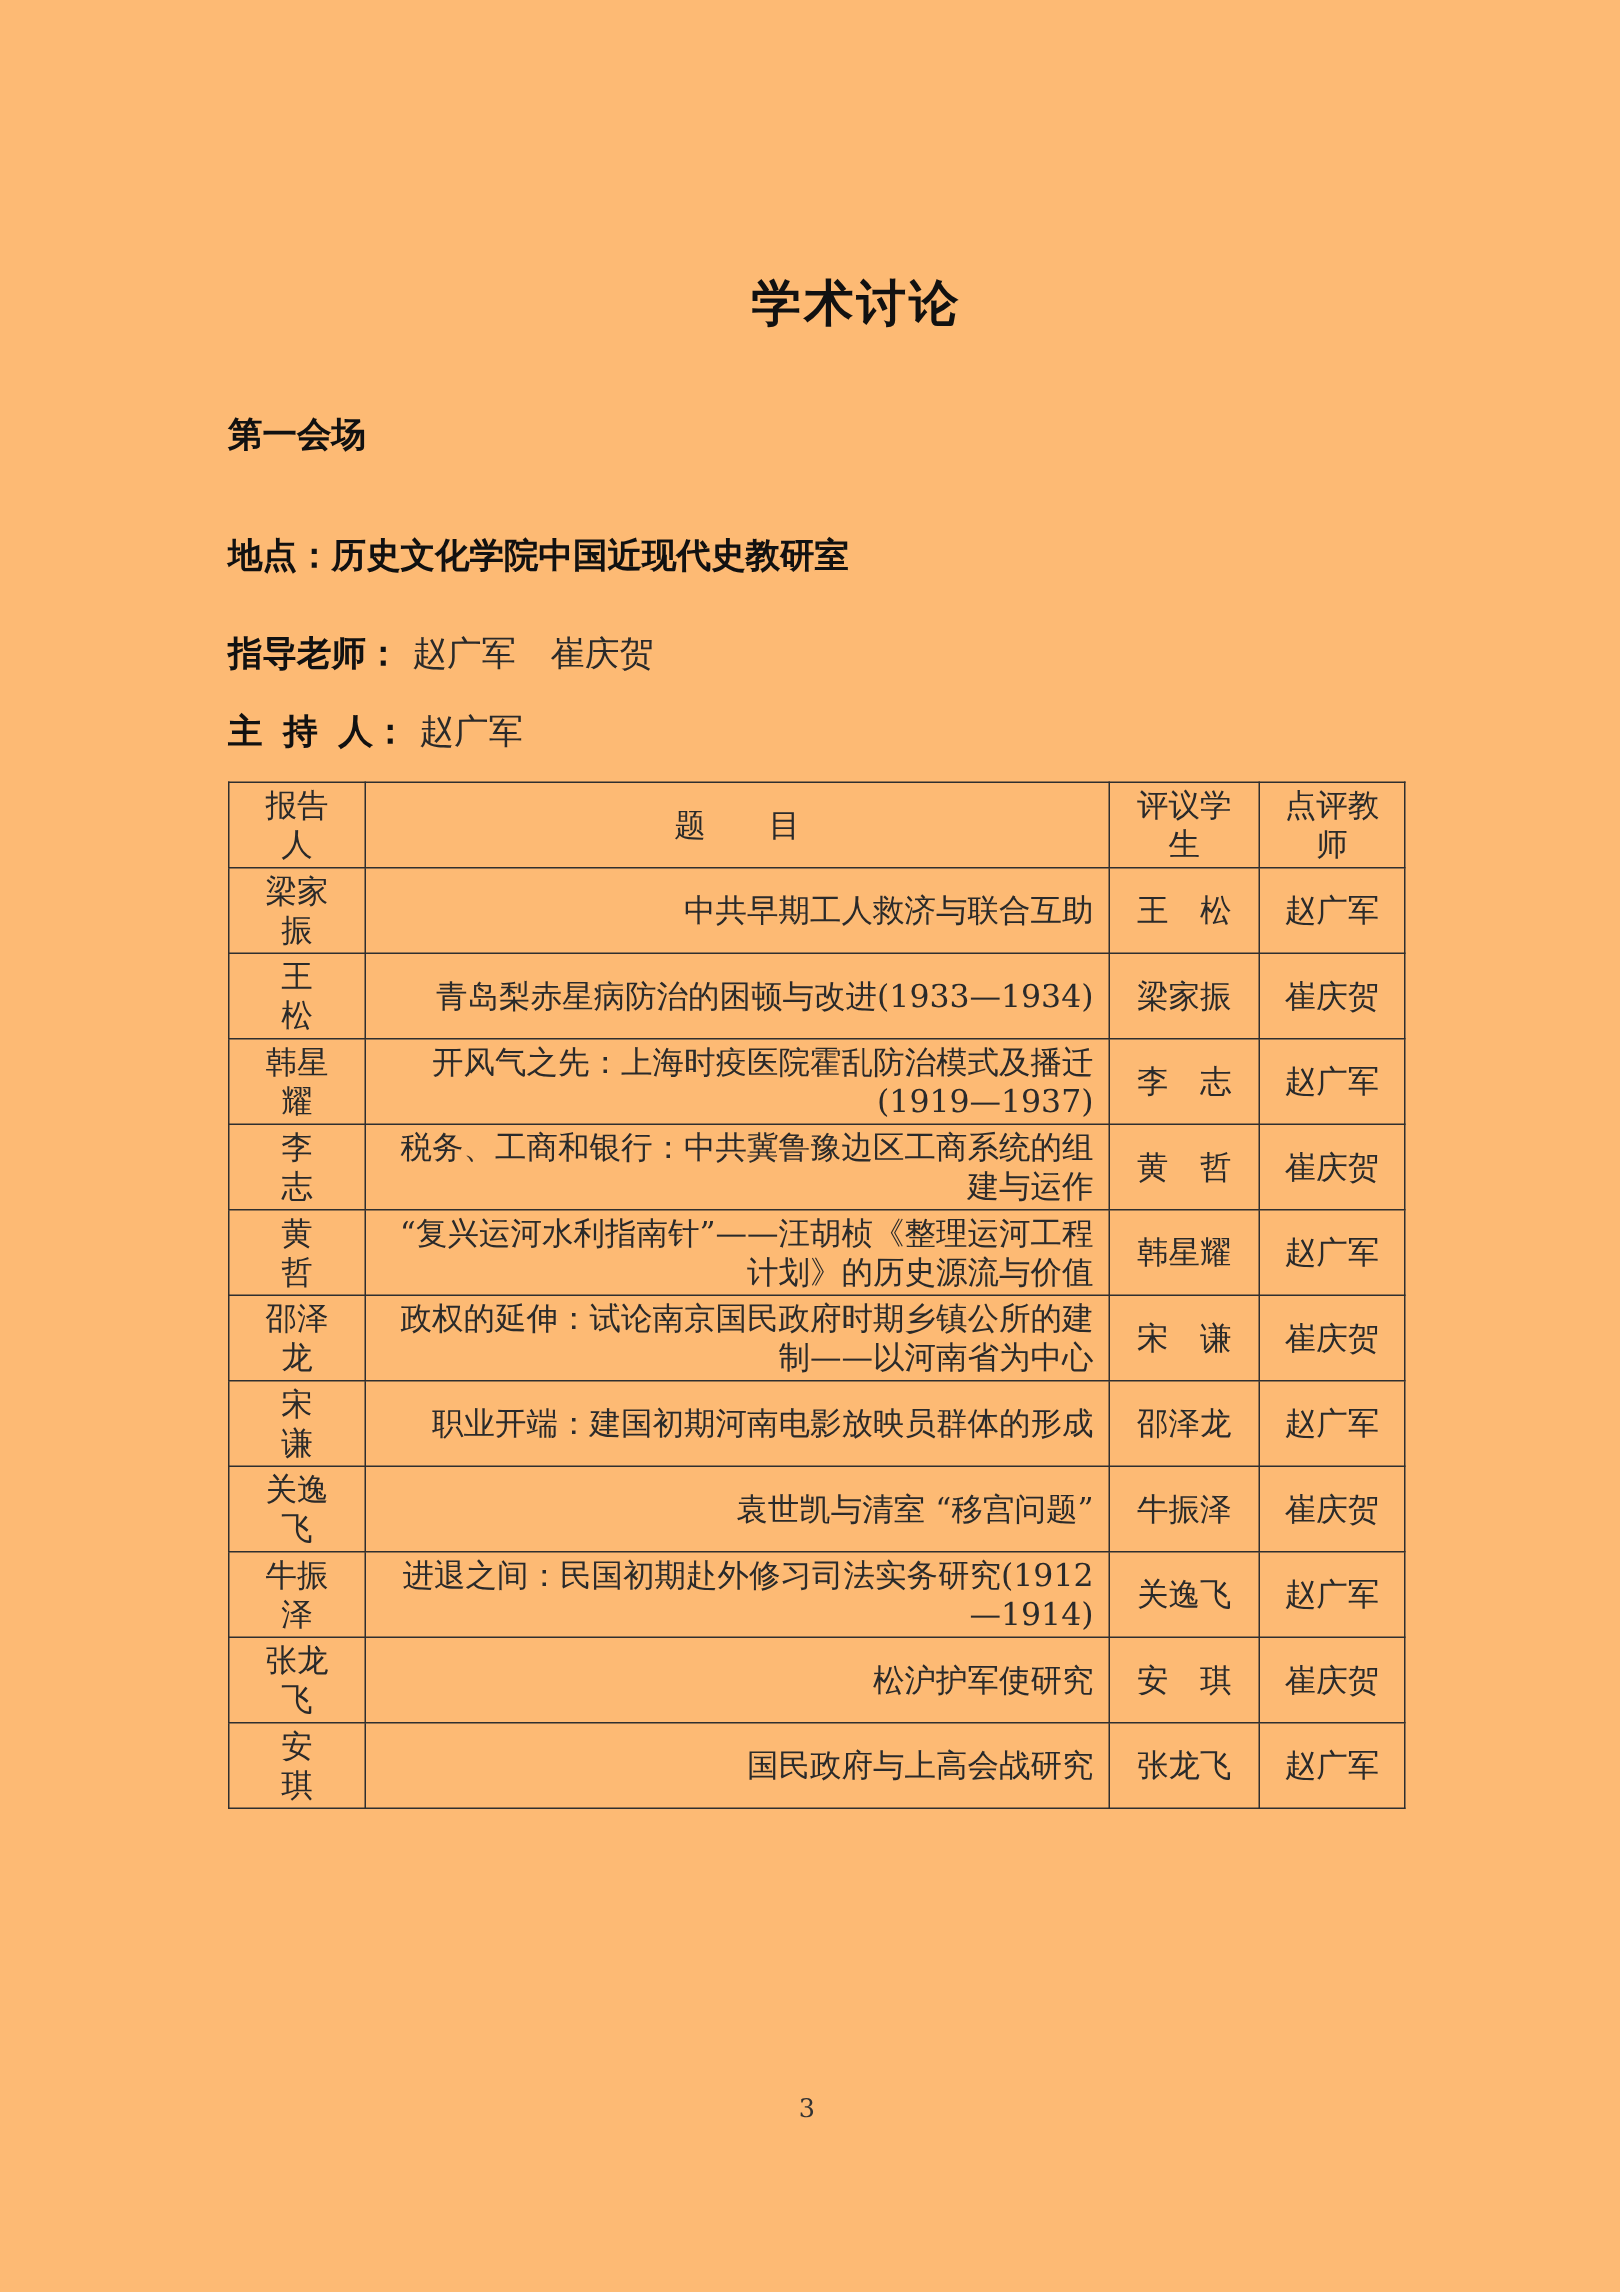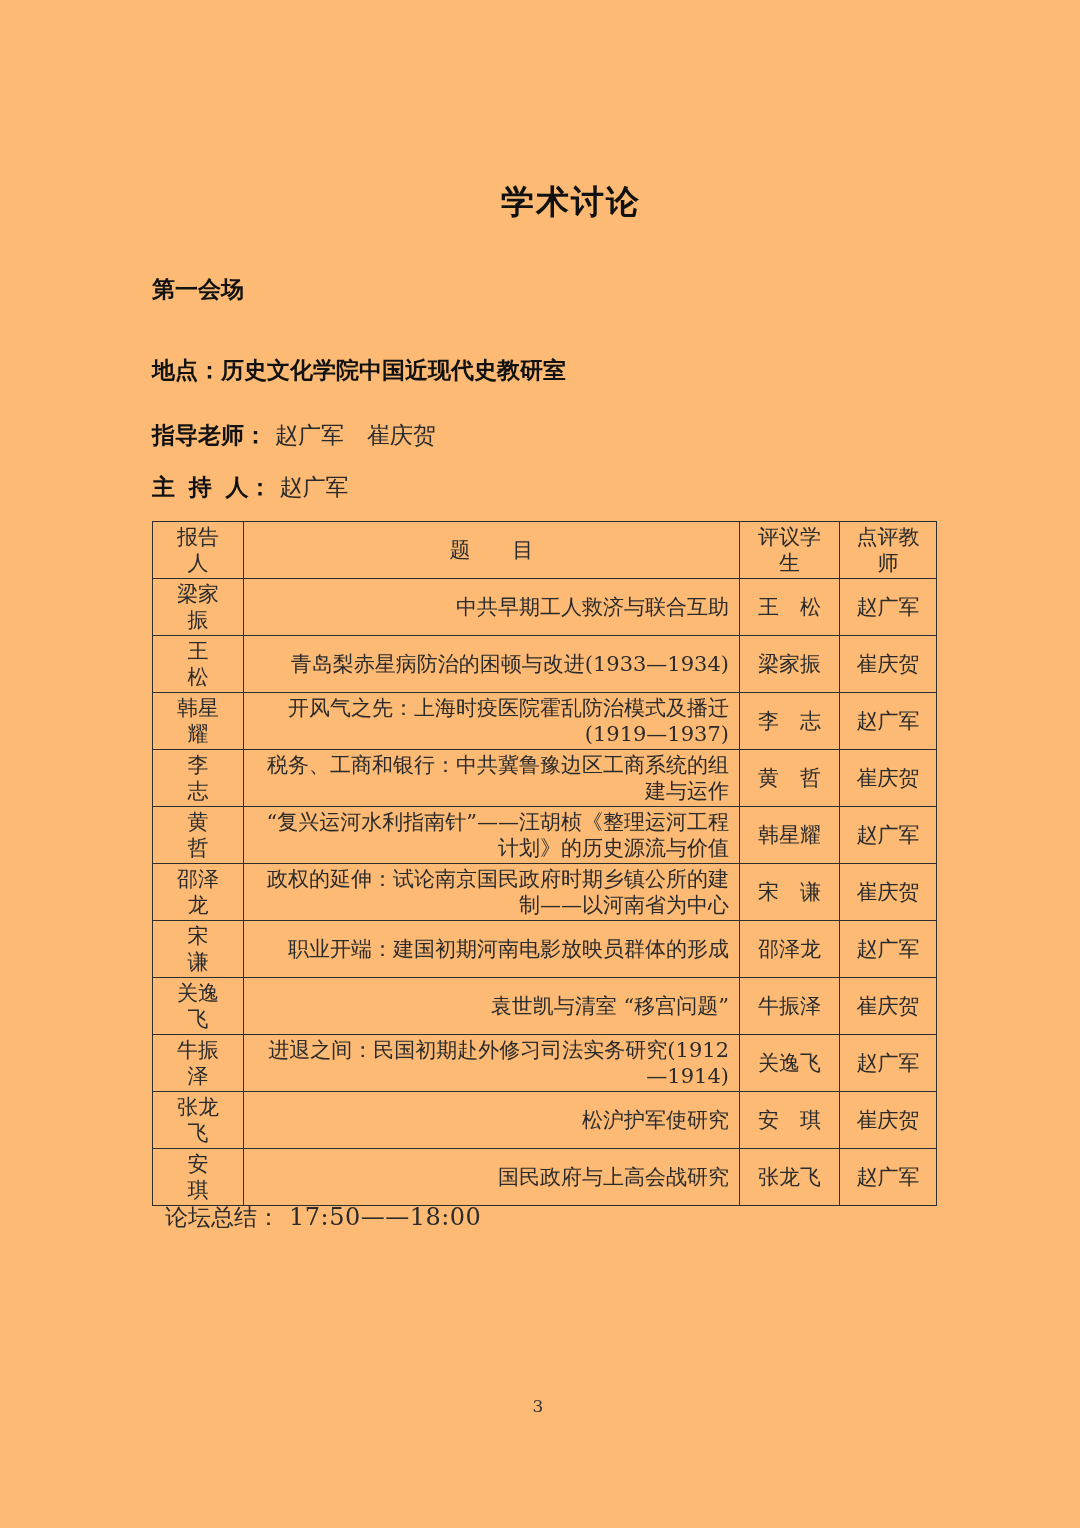--- a/index.html
+++ b/index.html
@@ -217,20 +217,17 @@
       <tr>
         <td class="cell-center">安　琪</td>
         <td class="cell-title">国民政府与上高会战研究</td>
         <td class="cell-center">张龙飞</td>
         <td class="cell-center">赵广军</td>
       </tr>
     </tbody>
   </table>
 
   <div class="timetable">
-    <div class="time-item">
-      <span class="time-label">论坛总结：</span><span class="time-value">17:50——18:00</span>
-    </div>
   </div>
 
   <div class="page-number">3</div>
 
 </div>
 
 </body></html>

